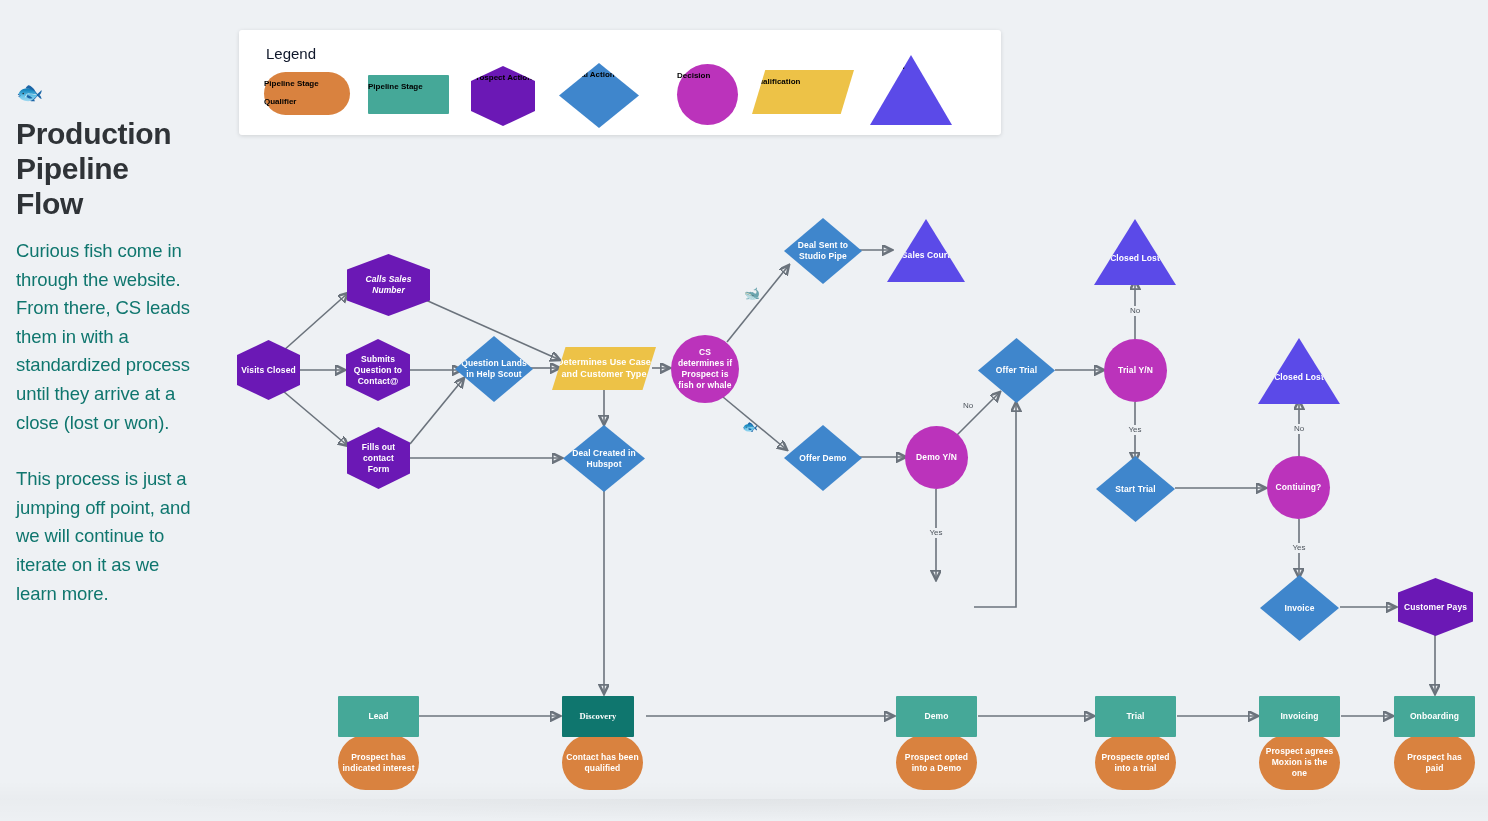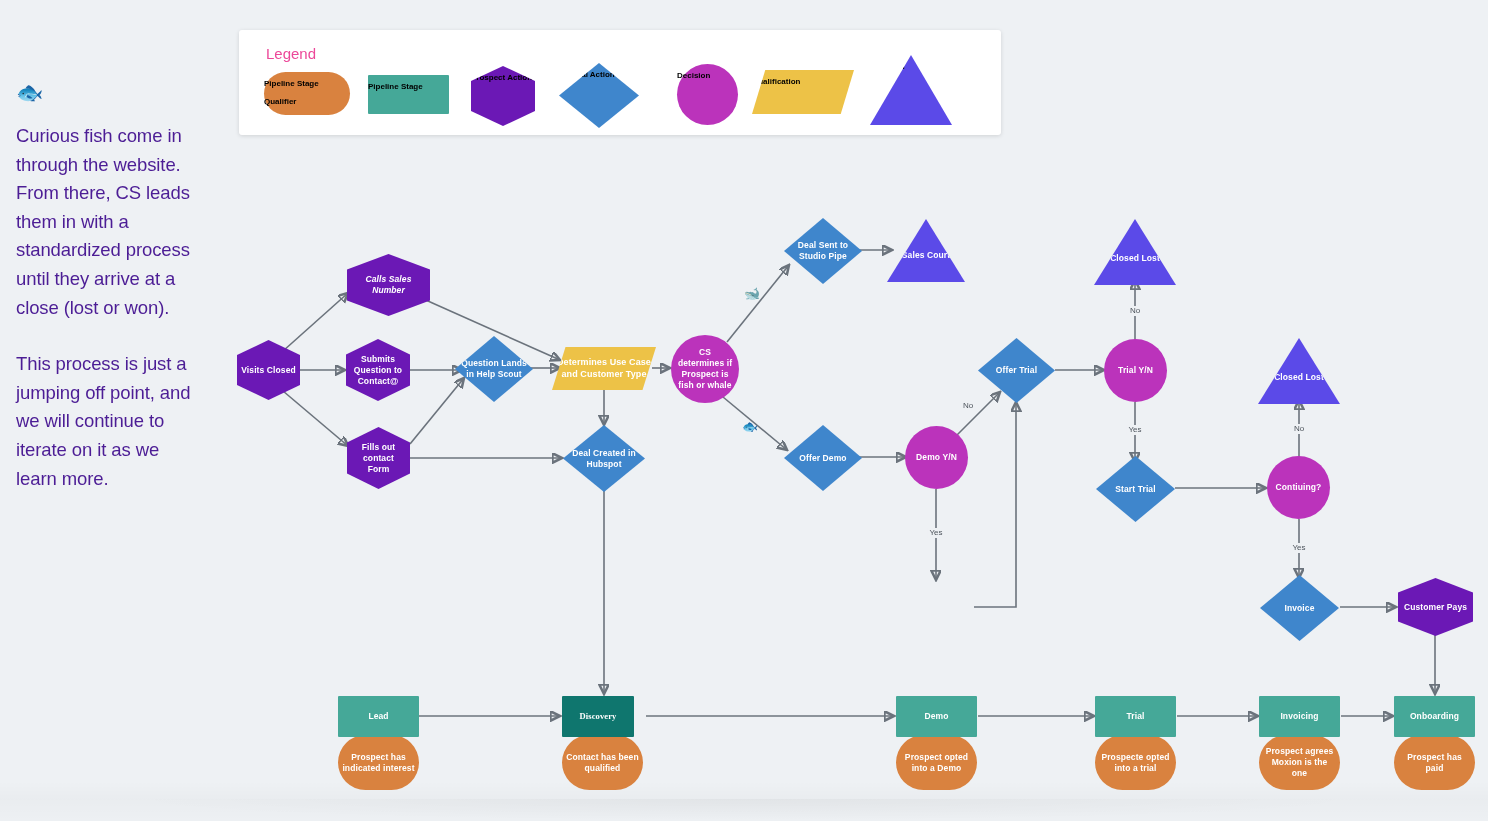--- a/index.html
+++ b/index.html
@@ -23,34 +23,34 @@
   }
 
   
   .sidebar { position: absolute; left: 16px; top: 80px; width: 186px; }
   .fish-emoji { font-size: 22px; line-height: 26px; display: block; }
   .page-title {
     font-size: 30px; line-height: 35px; font-weight: bold; color: #2f3337;
     margin-top: 10px; letter-spacing: -0.3px;
   }
   .sidebar-para {
-    font-size: 18.5px; line-height: 28.6px; color: #4c1d95;
+    font-size: 18.5px; line-height: 28.6px; color: #0f766e;
     margin-top: 16px; letter-spacing: -0.1px;
   }
   .sidebar-para + .sidebar-para { margin-top: 28px; }
 
   
   .legend-card {
     position: absolute; left: 239px; top: 30px; width: 762px; height: 105px;
     background: #ffffff; border-radius: 3px;
     box-shadow: 0 1px 4px rgba(0,0,0,0.13);
   }
   .legend-title {
     position: absolute; left: 27px; top: 15px;
-    font-size: 15px; color: #ec4899; font-weight: 500;
+    font-size: 15px; color: #0f172a; font-weight: 500;
   }
   .legend-items { position: absolute; left: 0; top: 0; width: 100%; height: 100%; }
   .legend-item { position: absolute; }
 
   
   .shape { position: absolute; }
   .shape .lbl {
     position: absolute; left: 0; top: 0; width: 100%; height: 100%;
     display: flex; align-items: center; justify-content: center; text-align: center;
     color: #ffffff; font-size: 8.5px; line-height: 11px; font-weight: 600;
@@ -83,20 +83,21 @@
     line-height: 14px;
   }
 </style>
 </head>
 <body>
 
 <div id="root">
 
   <div class="sidebar">
     <span class="fish-emoji">🐟</span>
+    <div class="page-title">Production Pipeline Flow</div>
     <p class="sidebar-para">Curious fish come in through the website. From there, CS leads them in with a standardized process until they arrive at a close (lost or won).</p>
     <p class="sidebar-para">This process is just a jumping off point, and we will continue to iterate on it as we learn more.</p>
   </div>
 
   <div class="legend-card">
     <div class="legend-title">Legend</div>
     <div class="legend-items">
       <div class="legend-item sh-stadium" style="left:25px; top:42px; width:86px; height:43px; background:#d9823f;">
         <span class="lbl">Pipeline Stage Qualifier</span>
       </div>

